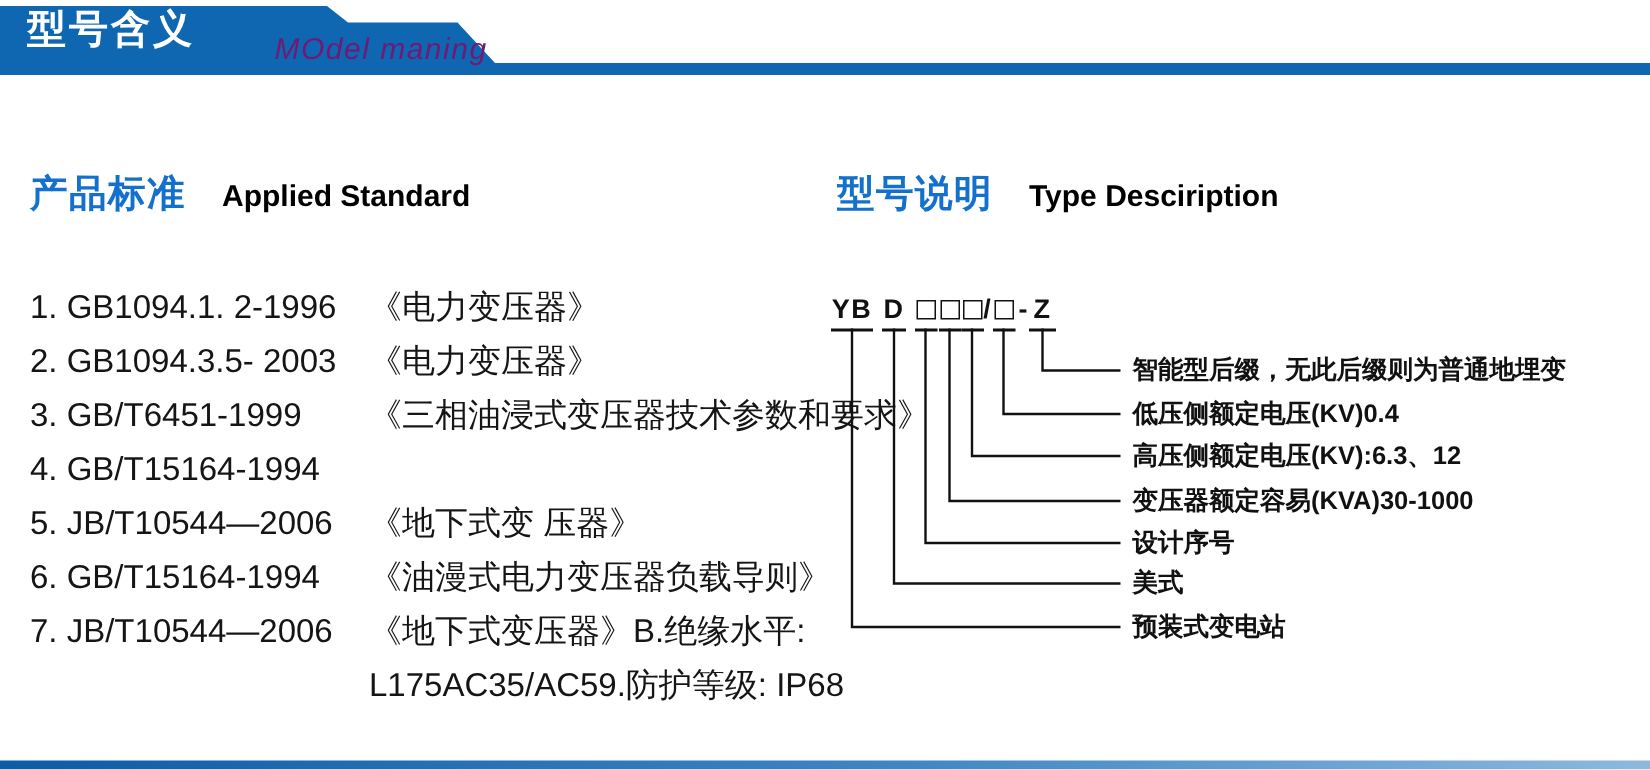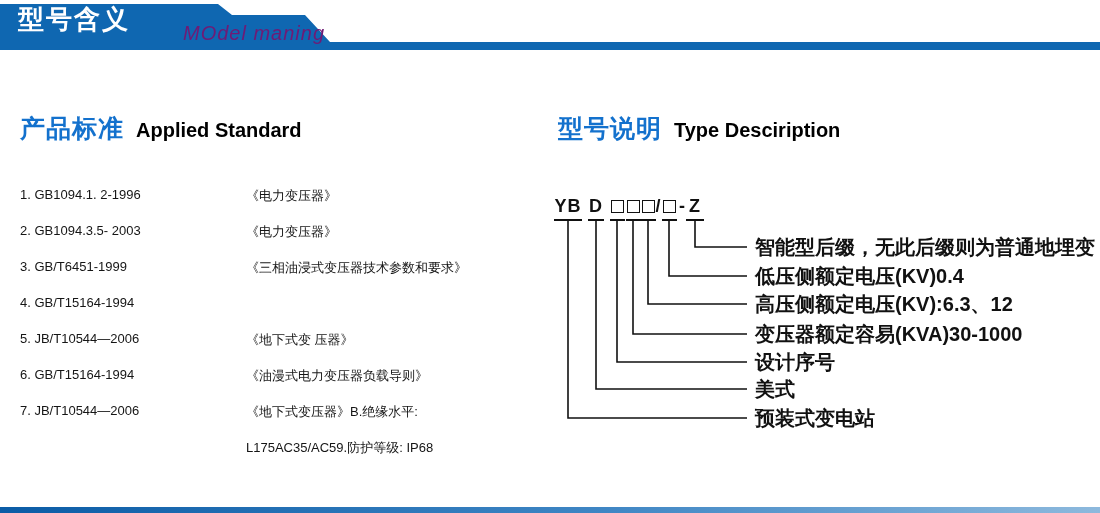--- a/index.html
+++ b/index.html
@@ -16,43 +16,43 @@
   }
   .banner-title{
     position:absolute;left:18px;top:0px;
     font-size:26px;font-weight:bold;color:#ffffff;letter-spacing:2px;line-height:38px;
   }
   .banner-sub{
     position:absolute;left:183px;top:22px;
     font-size:20px;color:#701a75;letter-spacing:1px;font-style:italic;
   }
   
-  .sec-head{position:absolute;display:flex;align-items:baseline;gap:12px;}
+  .sec-head{position:absolute;display:flex;align-items:baseline;gap:24px;}
   .sec-head .cn{font-size:25px;font-weight:bold;color:#1371cd;letter-spacing:1px;}
   .sec-head .en{font-size:20px;color:#000000;font-weight:bold;}
   #left-head{left:20px;top:112px;}
   #right-head{left:558px;top:112px;}
   
   .std-list{position:absolute;left:20px;top:187px;width:530px;}
-  .std-row{display:flex;height:36px;align-items:flex-start;font-size:13px;color:#151515;}
+  .std-row{display:flex;height:36px;align-items:center;font-size:22px;color:#151515;}
   .std-code{width:202px;flex:0 0 202px;white-space:nowrap;}
   .std-title{white-space:nowrap;margin-left:24px;}
   
   .diagram{position:absolute;left:550px;top:185px;width:548px;height:270px;text-align:center;}
   .code-unit{
     position:absolute;top:8px;height:26px;display:flex;align-items:center;justify-content:center;
     font-size:18px;font-weight:bold;color:#111;letter-spacing:1px;
   }
   .underlined{border-bottom:2px solid #111;}
   .sq{width:11px;height:11px;border:1.5px solid #111;background:#fff;display:inline-block;}
   .connectors{position:absolute;left:0;top:0;width:548px;height:270px;}
   .connectors polyline{fill:none;stroke:#111;stroke-width:1.6;}
   .dlabel{
     position:absolute;left:205px;height:22px;line-height:22px;white-space:nowrap;
-    font-size:20px;font-weight:bold;color:#111;
+    font-size:17px;font-weight:bold;color:#111;
   }
   
   .footer-bar{
     position:absolute;left:0;bottom:0;width:1100px;height:6px;
     background:linear-gradient(90deg,#0b5ca6 0%,#3f86c4 55%,#8db9dd 100%);
   }
 </style>
 </head>
 <body>
 

